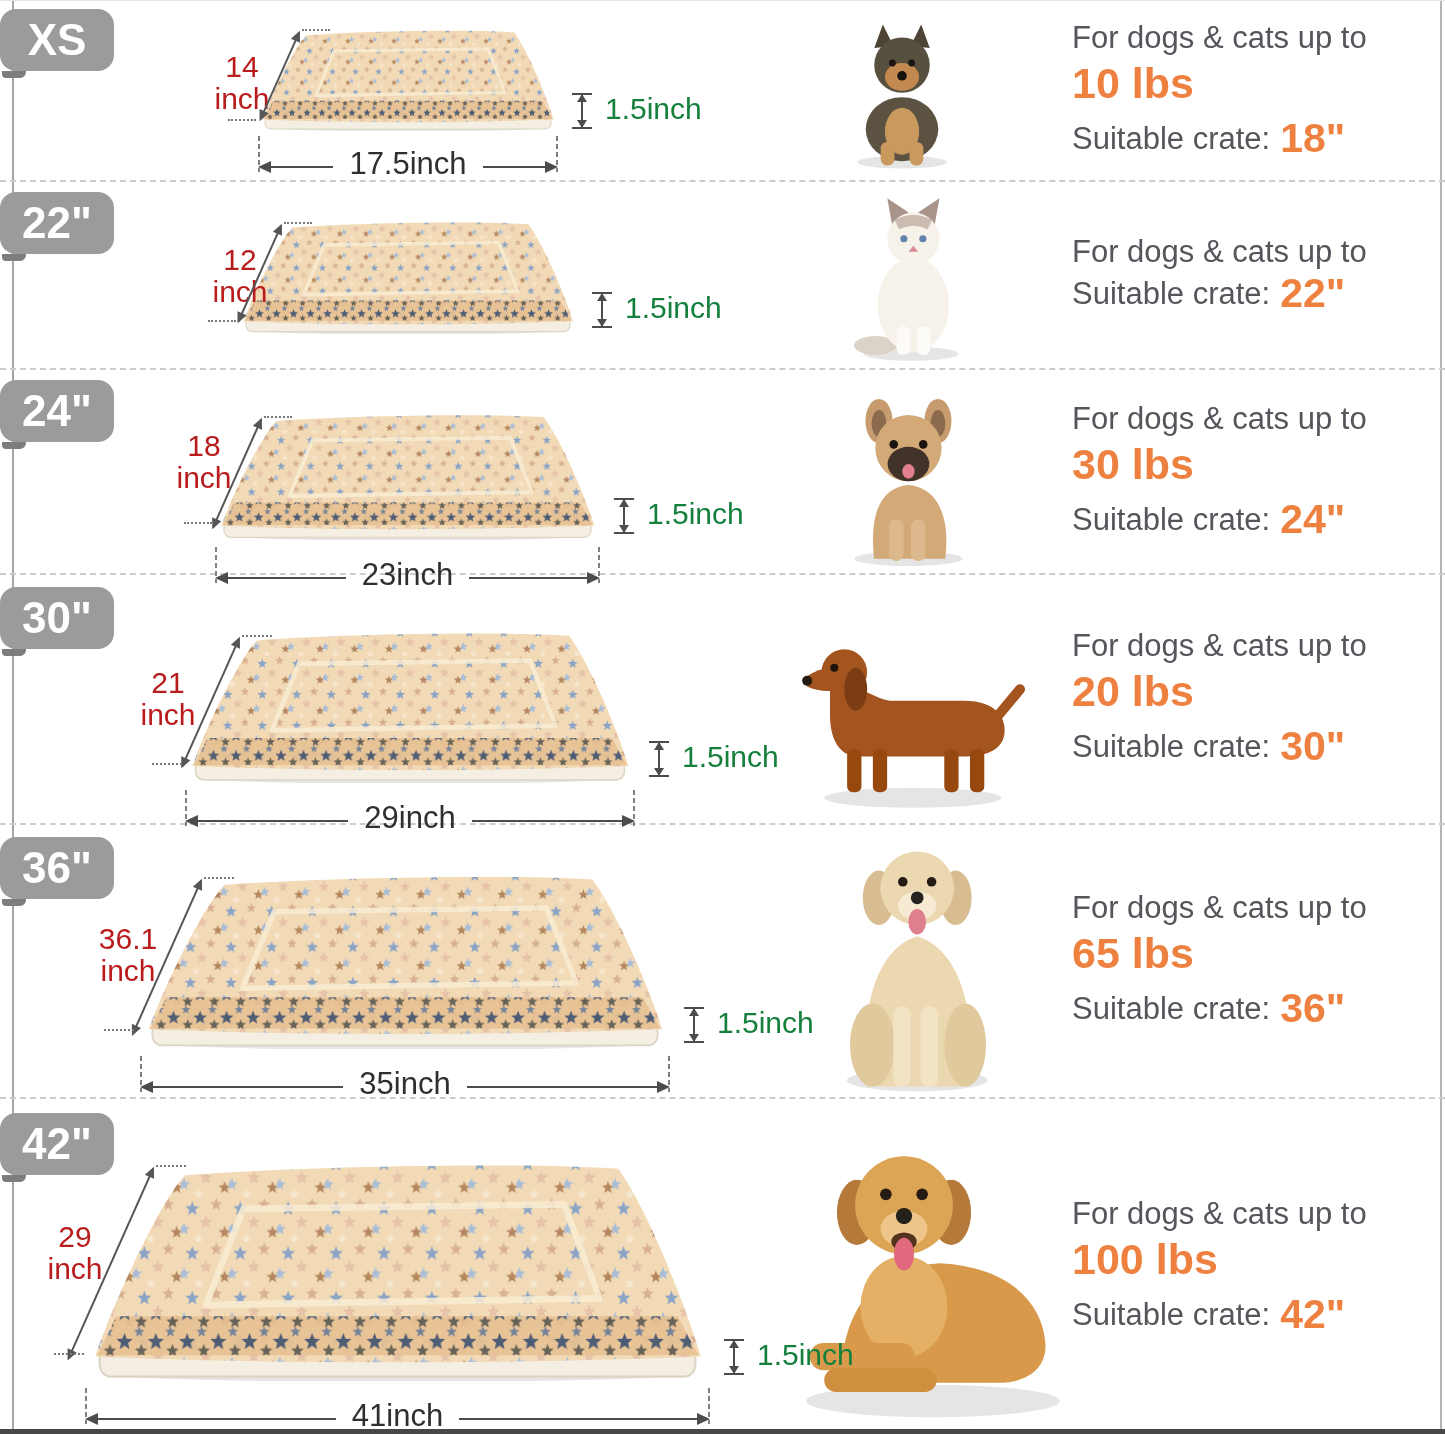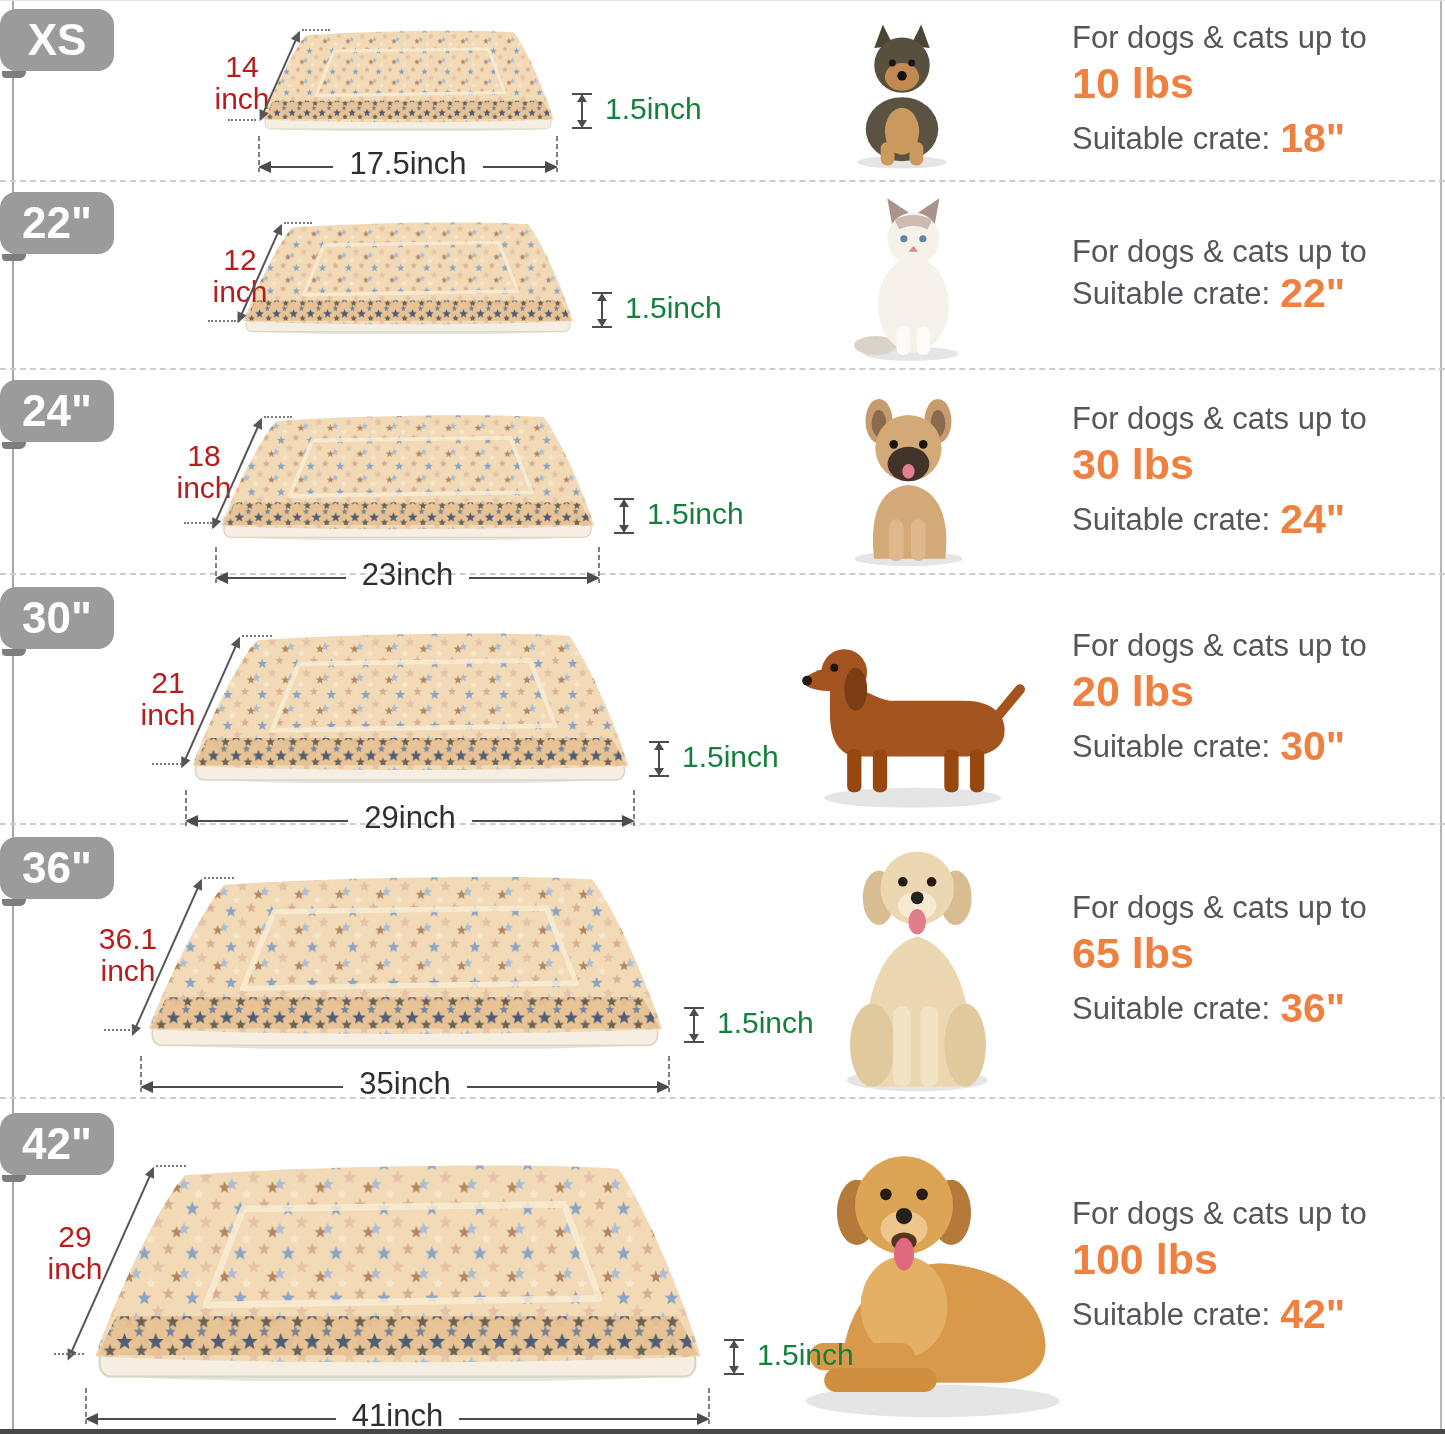--- a/index.html
+++ b/index.html
@@ -198,21 +198,21 @@
     </div>
   </section>
 
   <section class="row" style="height:205px">
     <div class="badge" style="top:10px">24"</div>
     <div class="matfig" style="left:215px;top:38px;width:385px;height:132px">
       <svg viewBox="0 0 600 204" preserveAspectRatio="none">
           <use href="#matgroup"></use>
         </svg>
     </div>
-    <div class="dlabel" style="left:168px;top:70px;width:72px">
+    <div class="dlabel" style="left:168px;top:60px;width:72px">
       <span>18</span>
       <span>inch</span>
     </div>
     <div class="diag" style="left:262px;top:50px;width:118px;transform:rotate(114deg)"></div>
     <div class="dots" style="left:264px;top:46px;width:28px"></div>
     <div class="dots" style="left:184px;top:152px;width:28px"></div>
     <div class="dim-width" style="left:215px;top:182px;width:385px">
       <span class="tick"></span>
       <span class="aline l"></span>
       <span class="wlabel">23inch</span>

